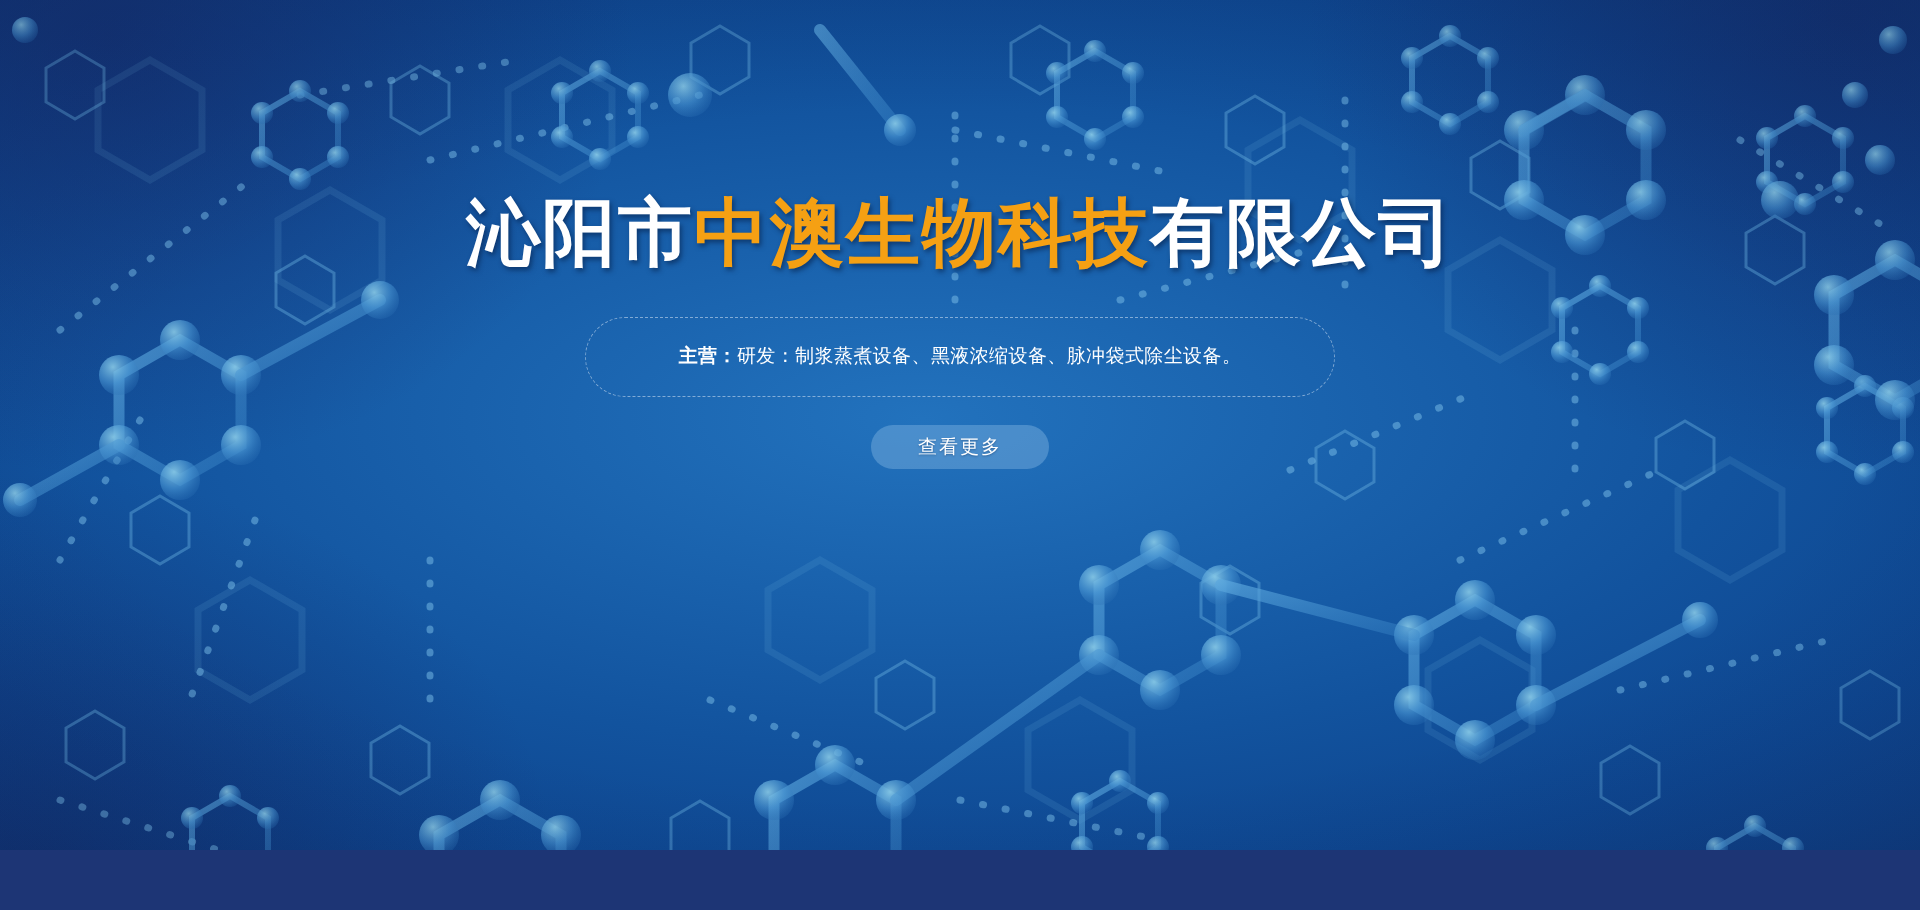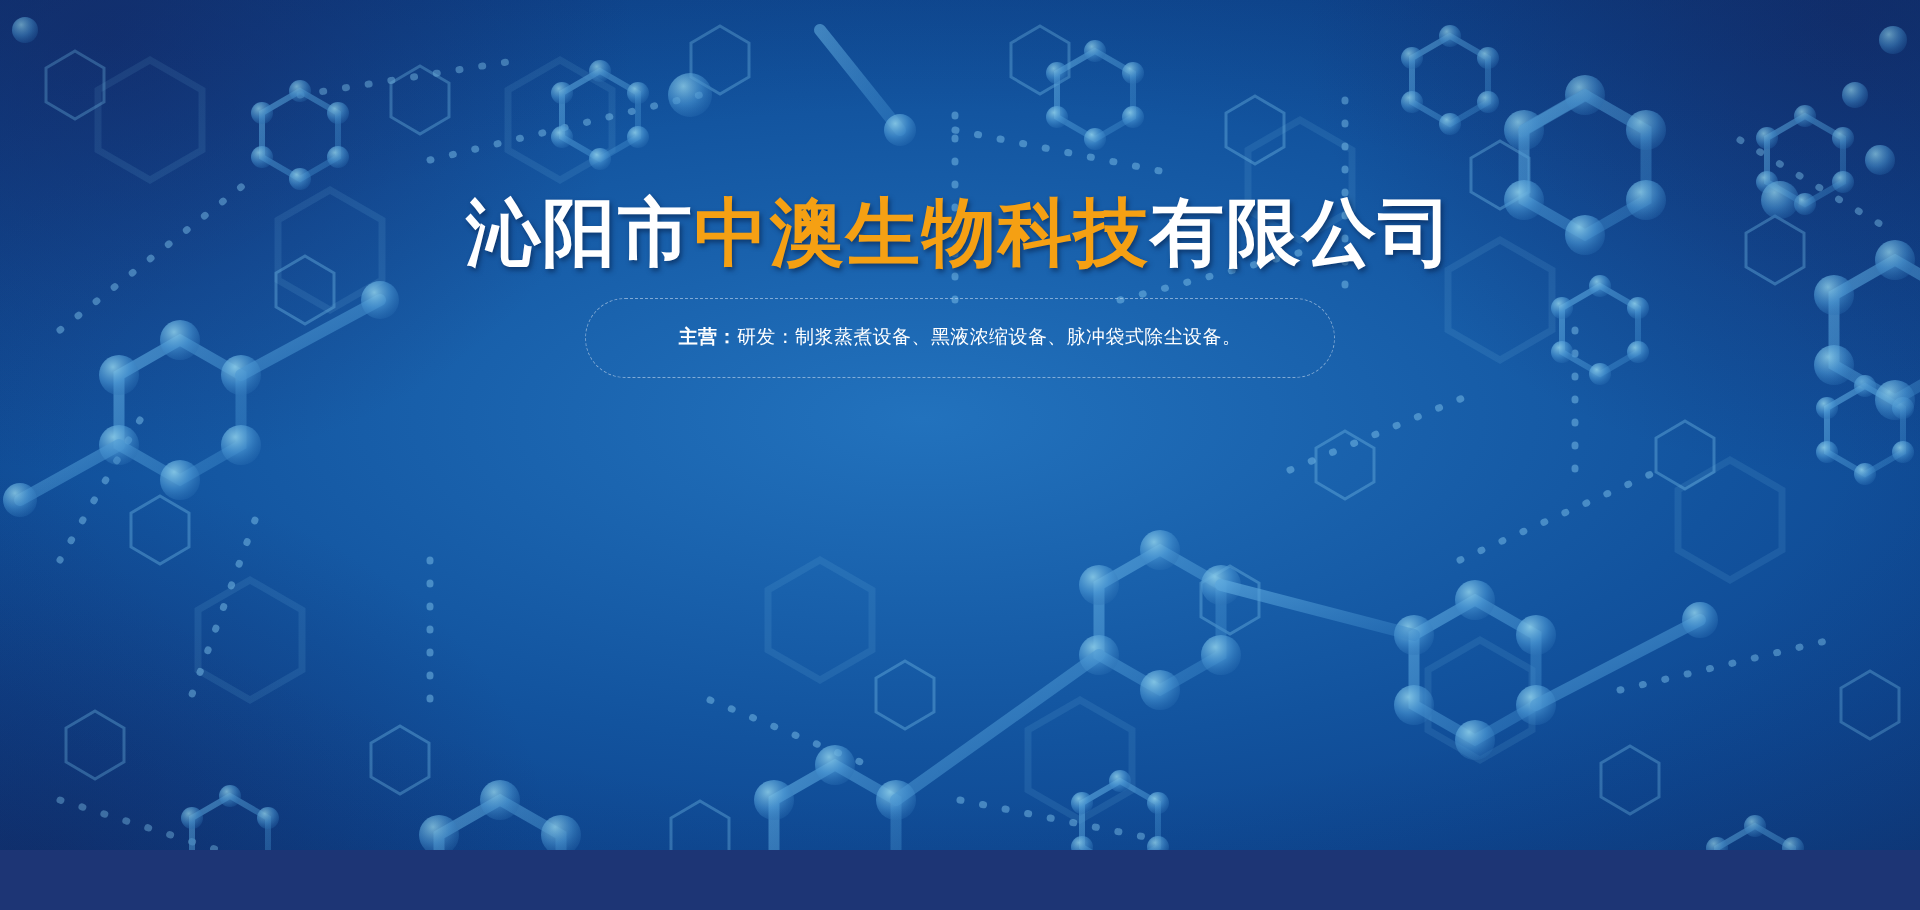--- a/index.html
+++ b/index.html
@@ -67,21 +67,21 @@
     font-weight:bold;
     letter-spacing:2px;
     line-height:1;
     white-space:nowrap;
     text-shadow:2px 3px 5px rgba(3,25,64,0.55);
   }
   .title .t-white { color:#ffffff; }
   .title .t-orange { color:#f5a013; }
 
   .subtitle-box {
-    margin-top:28px;
+    margin-top:47px;
     width:750px;
     border:1px dashed rgba(214,228,245,0.55);
     border-radius:60px;
     padding:22px 36px 24px;
     text-align:center;
   }
   .sub-line {
     color:#ffffff;
     font-size:19px;
     line-height:32px;
@@ -271,16 +271,17 @@
     <h1 class="title">
       <span class="t-white">沁阳市</span><span class="t-orange">中澳生物科技</span><span class="t-white">有限公司</span>
     </h1>
 
     <div class="subtitle-box">
       <div class="sub-line">
         <span class="sub-strong">主营：</span><span>研发：制浆蒸煮设备、黑液浓缩设备、脉冲袋式除尘设备。</span>
       </div>
     </div>
 
+    <button class="more-btn">查看更多</button>
   </div>
 
   <div class="bottom-strip"></div>
 </div>
 
 </body></html>

